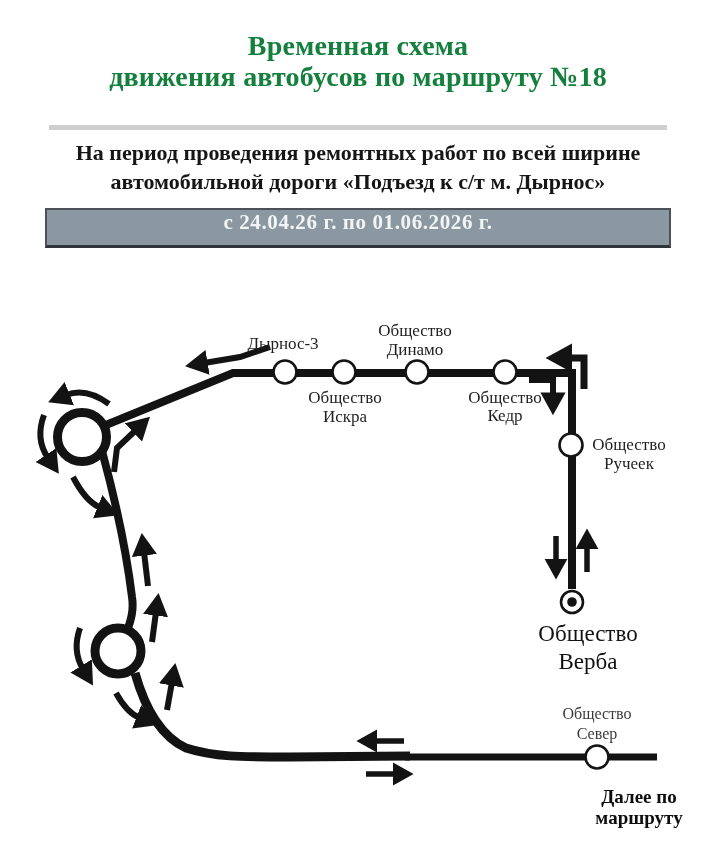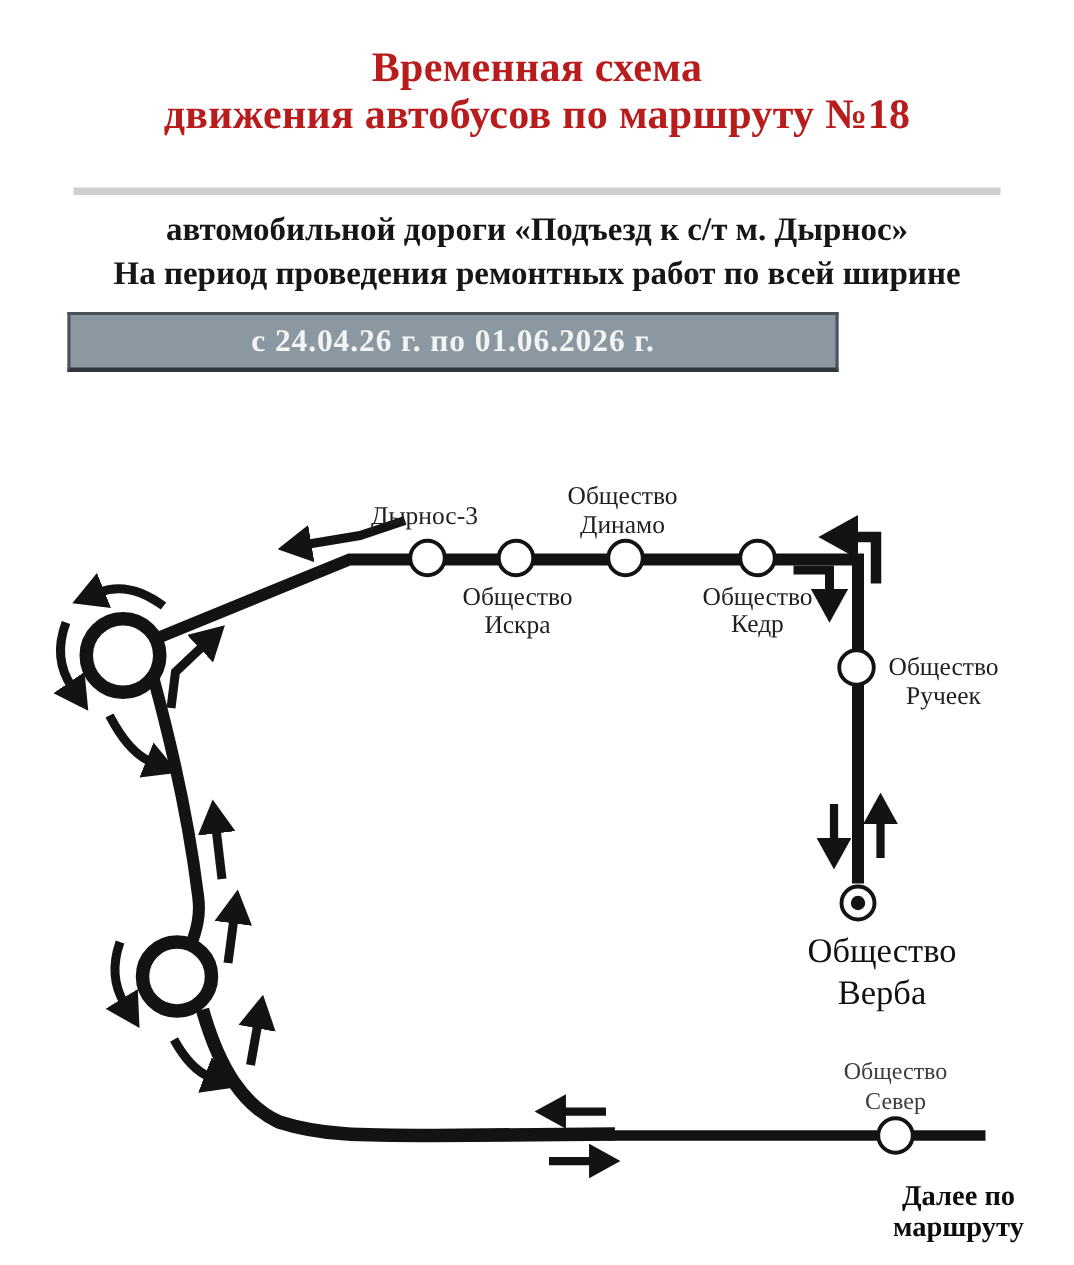--- a/index.html
+++ b/index.html
@@ -1,26 +1,26 @@
 <!DOCTYPE html>
 <html><head>
 <meta charset="utf-8">
 <style>
   html,body{margin:0;padding:0;background:#ffffff;}
   .page{position:relative;width:716px;height:843px;background:#ffffff;
         font-family:"Liberation Serif",serif;overflow:hidden;}
   .title{position:absolute;top:30px;left:0;width:716px;text-align:center;
-         font-weight:bold;font-size:28px;line-height:31px;color:#b91c1c;letter-spacing:.2px;}
+         font-weight:bold;font-size:28px;line-height:31px;color:#15803d;letter-spacing:.2px;}
   .divider{position:absolute;top:125px;left:49px;width:618px;height:5px;background:#cfcfcf;}
   .subtitle{position:absolute;top:138px;left:0;width:716px;text-align:center;
             font-weight:bold;font-size:22px;line-height:29px;color:#161616;}
-  .banner{position:absolute;top:208px;left:45px;width:514px;height:40px;box-sizing:border-box;
+  .banner{position:absolute;top:208px;left:45px;width:626px;height:40px;box-sizing:border-box;
           background:#8c98a1;border-top:2px solid #4a5158;border-left:2px solid #4a5158;
           border-right:2px solid #4a5158;border-bottom:3px solid #2f353b;
-          display:flex;align-items:center;justify-content:center;}
+          display:flex;justify-content:center;}
   .banner span{font-weight:bold;font-size:21px;color:#f2f5f6;letter-spacing:.6px;}
   svg.diagram{position:absolute;left:0;top:0;width:716px;height:843px;}
   svg .route{stroke:#131313;fill:none;}
   svg .arrow{stroke:#131313;fill:none;}
   svg .stop{fill:#ffffff;stroke:#131313;stroke-width:2.6;}
   svg text{font-family:"Liberation Serif",serif;}
   .lbl{font-size:17px;fill:#1f1f1f;}
   .lbl-dim{font-size:16px;fill:#3c3c3c;}
   .lbl-big{font-size:23px;fill:#111111;}
   .note{font-size:19px;font-weight:bold;fill:#0d0d0d;}
@@ -31,22 +31,22 @@
 <div class="page">
 
   <div class="title">
     <div>Временная схема</div>
     <div>движения автобусов по маршруту №18</div>
   </div>
 
   <div class="divider"></div>
 
   <div class="subtitle">
+    <div>На период проведения ремонтных работ по всей ширине</div>
     <div>автомобильной дороги «Подъезд к с/т м. Дырнос»</div>
-    <div>На период проведения ремонтных работ по всей ширине</div>
   </div>
 
   <div class="banner">
     <span>с  24.04.26 г. по 01.06.2026 г.</span>
   </div>
 
   <svg class="diagram" viewBox="0 0 716 843" xmlns="http://www.w3.org/2000/svg">
     <defs>
       <marker id="ah" markerWidth="3.8" markerHeight="4.2" refX="0.6" refY="2.1" orient="auto" markerUnits="strokeWidth">
         <path d="M0,0 L3.8,2.1 L0,4.2 Z" fill="#131313"></path>

